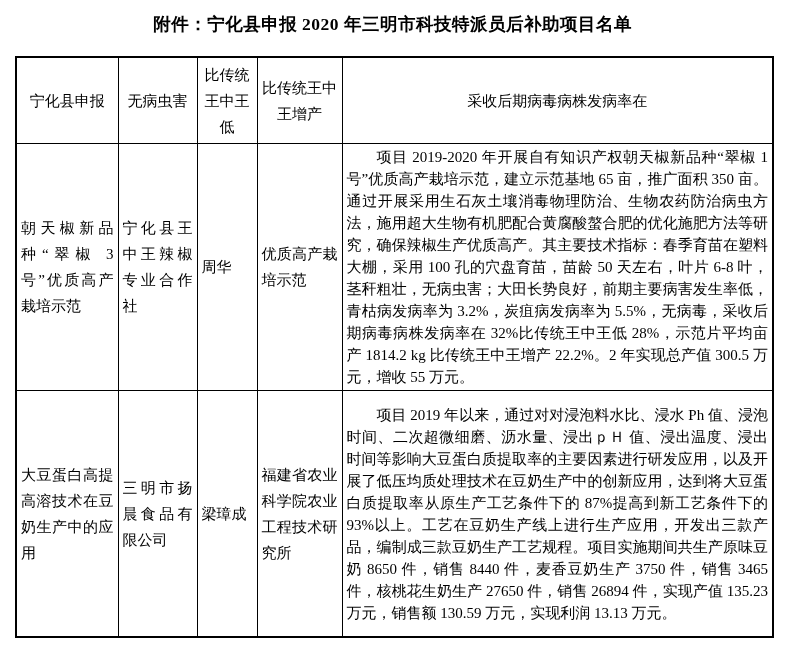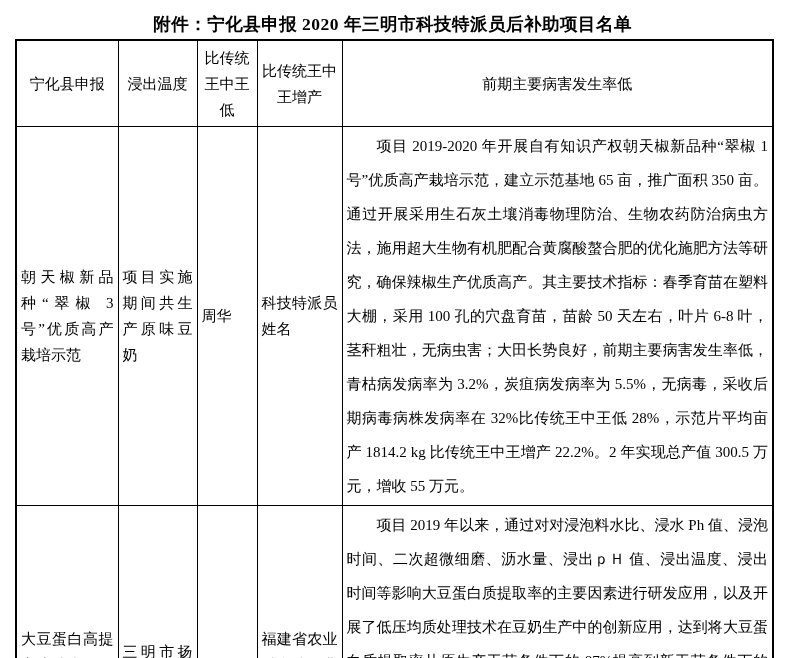--- a/index.html
+++ b/index.html
@@ -7,21 +7,21 @@
     margin: 0; padding: 0;
     width: 785px; height: 658px;
     background: #ffffff;
     color: #000000;
     font-family: "Liberation Serif", "DejaVu Serif", serif;
   }
   .page { width: 785px; height: 658px; overflow: hidden; }
   .doc-title {
     margin: 0;
     padding-top: 13px;
-    padding-bottom: 3px;
+    padding-bottom: 20px;
     text-align: center;
     font-size: 17.5px;
     font-weight: bold;
     letter-spacing: 0.5px;
     line-height: 1.3;
   }
   table.projects {
     table-layout: fixed;
     border-collapse: collapse;
     margin-left: 15px;
@@ -42,21 +42,21 @@
   th.hdr {
     text-align: center;
     line-height: 26px;
   }
   td.name-cell, td.unit-cell, td.person-cell, td.dispatch-cell {
     text-align: justify;
     line-height: 26px;
   }
   td.results-cell {
     text-align: justify;
-    line-height: 34px;
+    line-height: 22px;
     padding: 2px 6px;
     margin-left: 48px;
   }
   td.results-cell .para {
     text-indent: 2em;
     margin: 0;
   }
 </style>
 </head>
 <body>
@@ -70,31 +70,31 @@
       <col style="width:102px">
       <col style="width:79px">
       <col style="width:60px">
       <col style="width:85px">
       <col style="width:431px">
     </colgroup>
 
     <tbody>
         <tr class="header-row">
       <th class="hdr">宁化县申报</th>
-      <th class="hdr">浸出温度</th>
+      <th class="hdr">无病虫害</th>
       <th class="hdr">比传统王中王低</th>
       <th class="hdr">比传统王中王增产</th>
-      <th class="hdr">前期主要病害发生率低</th>
+      <th class="hdr">采收后期病毒病株发病率在</th>
     </tr>
 
     <tr class="body-row-1">
       <td class="name-cell">朝天椒新品种“翠椒 3 号”优质高产栽培示范</td>
-      <td class="unit-cell">项目实施期间共生产原味豆奶</td>
+      <td class="unit-cell">宁化县王中王辣椒专业合作社</td>
       <td class="person-cell">周华</td>
-      <td class="dispatch-cell">科技特派员姓名</td>
+      <td class="dispatch-cell">优质高产栽培示范</td>
       <td class="results-cell">
         <p class="para">项目 2019-2020 年开展自有知识产权朝天椒新品种“翠椒 1 号”优质高产栽培示范，建立示范基地 65 亩，推广面积 350 亩。通过开展采用生石灰土壤消毒物理防治、生物农药防治病虫方法，施用超大生物有机肥配合黄腐酸螯合肥的优化施肥方法等研究，确保辣椒生产优质高产。其主要技术指标：春季育苗在塑料大棚，采用 100 孔的穴盘育苗，苗龄 50 天左右，叶片 6-8 叶，茎秆粗壮，无病虫害；大田长势良好，前期主要病害发生率低，青枯病发病率为 3.2%，炭疽病发病率为 5.5%，无病毒，采收后期病毒病株发病率在 32%比传统王中王低 28%，示范片平均亩产 1814.2 kg 比传统王中王增产 22.2%。2 年实现总产值 300.5 万元，增收 55 万元。</p>
       </td>
     </tr>
 
     <tr class="body-row-2">
       <td class="name-cell">大豆蛋白高提高溶技术在豆奶生产中的应用</td>
       <td class="unit-cell">三明市扬晨食品有限公司</td>
       <td class="person-cell">梁璋成</td>
       <td class="dispatch-cell">福建省农业科学院农业工程技术研究所</td>

